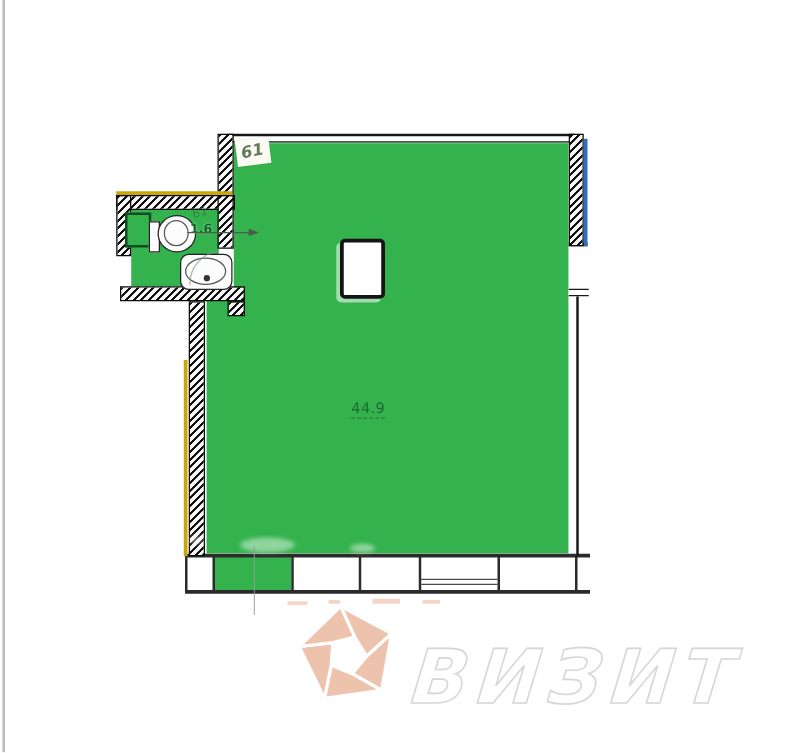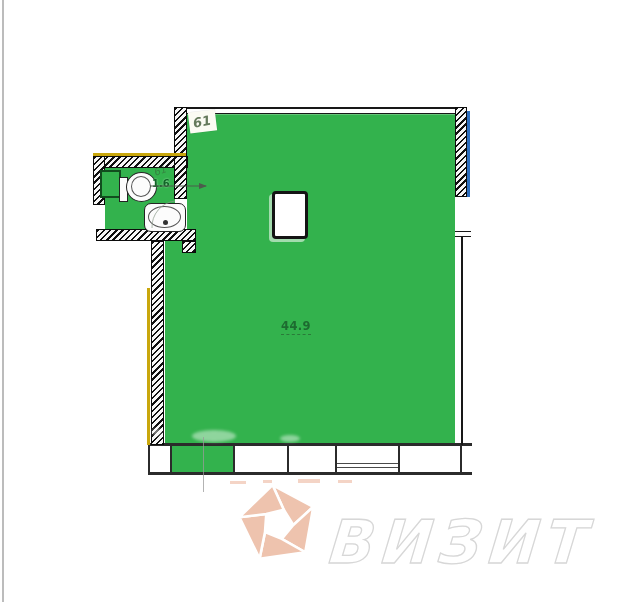--- a/index.html
+++ b/index.html
@@ -15,21 +15,21 @@
   }
   
   .thinwall{
     background:#ffffff;
     border-top:2.5px solid #181818;
     border-bottom:1.5px solid #181818;
   }
   .green{background:#33b24d;}
   .divline{background:#2b2b2b;}
   .area-label{
-    color:#1d6b30;font-weight:bold;font-size:11.5px;letter-spacing:.4px;
+    color:#1d6b30;font-weight:normal;font-size:11.5px;letter-spacing:.4px;
     border-bottom:1px dashed #2a7a39;padding-bottom:1px;line-height:1.1;text-align:center;
   }
   .unit-box{
     background:#fbfbf3;display:flex;align-items:center;justify-content:center;
     transform:rotate(-7deg);box-shadow:0 0 0 .5px rgba(0,0,0,.08);
   }
   .unit-box span{
     font-style:italic;font-weight:bold;font-size:13px;color:#657a5c;transform:rotate(-4deg);
   }
   .hand-note{

